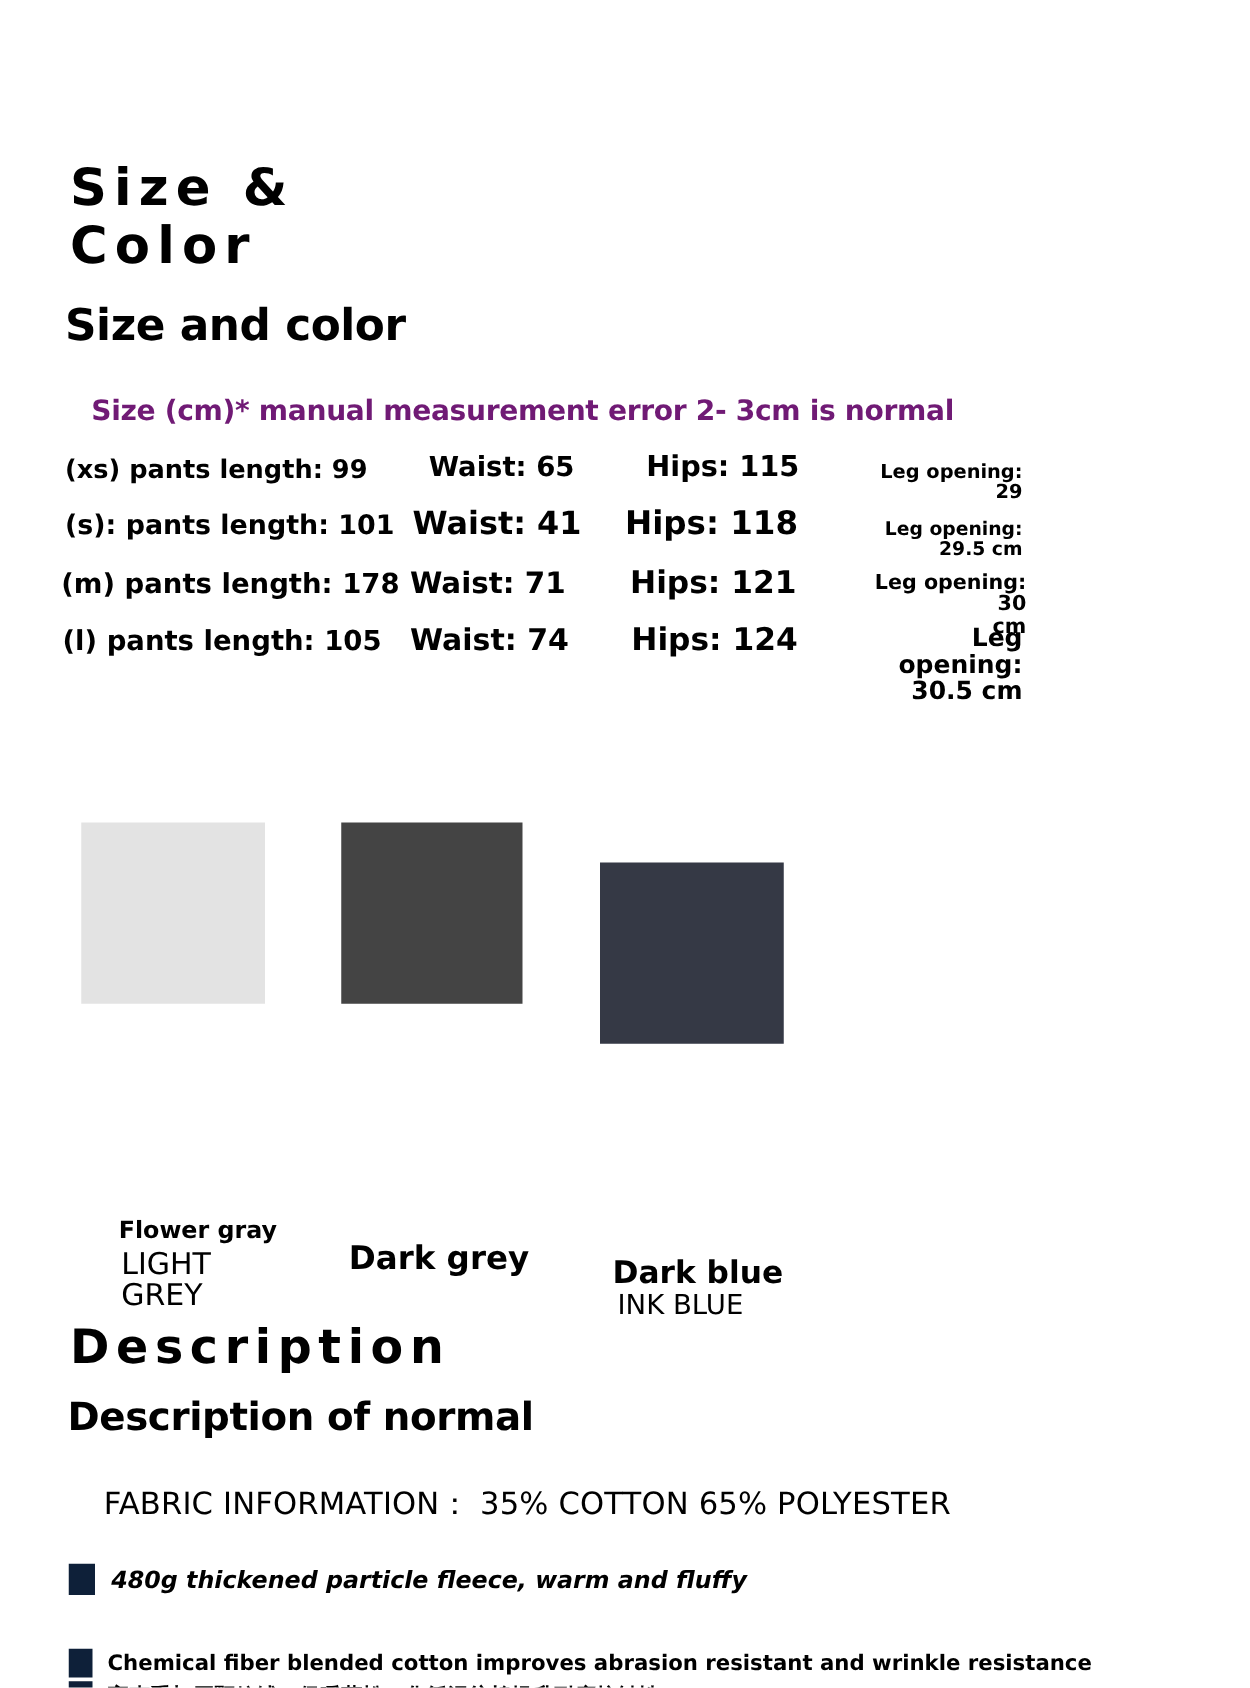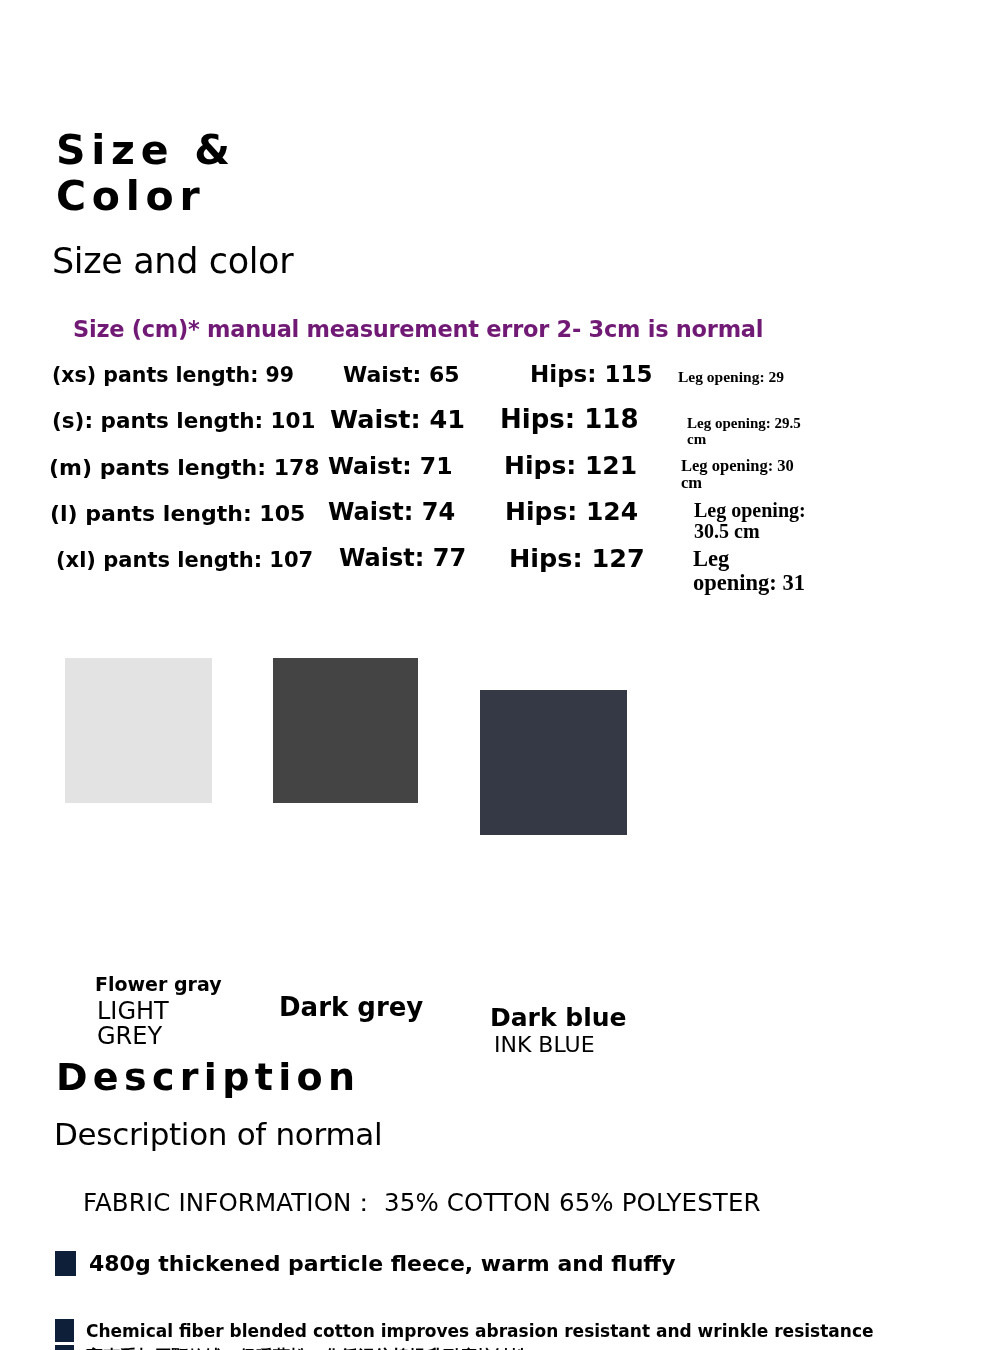--- a/index.html
+++ b/index.html
@@ -41,21 +41,21 @@
   #description-banner {
     left: 56px;
     top: 1056px;
     font-size: 38px;
   }
 
   
   .sub-heading {
     position: absolute;
     font-family: "DejaVu Sans", sans-serif;
-    font-weight: 400;
+    font-weight: 700;
     letter-spacing: -0.01em;
     color: #000;
   }
   #size-and-color-sub {
     left: 52px;
     top: 241px;
     font-size: 35px;
   }
   #description-sub {
     left: 54px;
@@ -90,26 +90,26 @@
     position: absolute;
     font-family: "DejaVu Sans", sans-serif;
     font-weight: 700;
     color: #000;
     white-space: pre-line;
     line-height: 1.06;
   }
   .cell-len   { text-align: left; }
   .cell-waist { text-align: left; }
   .cell-hips  { text-align: left; }
-  .cell-leg   { text-align: left; font-family: Liberation Serif, serif; }
+  .cell-leg   { text-align: right; }
 
   
   .r0 .cell-len   { left: 52px;  top: 1px;  font-size: 20.5px; }
   .r0 .cell-waist { left: 343px; top: -1px; font-size: 22px; }
-  .r0 .cell-hips  { left: 517px; top: -2px; font-size: 23px; margin-left: 13px; }
+  .r0 .cell-hips  { left: 517px; top: -2px; font-size: 23px; }
   .r0 .cell-leg   { left: 678px; top: 5px;  font-size: 15.5px; }
 
   .r1 .cell-len   { left: 52px;  top: 0px;  font-size: 21.5px; }
   .r1 .cell-waist { left: 330px; top: -4px; font-size: 25.5px; }
   .r1 .cell-hips  { left: 500px; top: -4px; font-size: 26px; }
   .r1 .cell-leg   { left: 687px; top: 6px;  font-size: 15px; }
 
   .r2 .cell-len   { left: 49px;  top: 0px;  font-size: 22px; }
   .r2 .cell-waist { left: 328px; top: -2px; font-size: 23.5px; }
   .r2 .cell-hips  { left: 504px; top: -3px; font-size: 25px; }
@@ -201,21 +201,21 @@
     display: block;
   }
   .feature-text {
     font-family: "DejaVu Sans", sans-serif;
     font-weight: 700;
     color: #000;
     white-space: nowrap;
   }
   #feature-0 { left: 55px; top: 1251px; }
   #feature-0 .feature-marker { width: 21px; height: 25px; margin-right: 13px; }
-  #feature-0 .feature-text   { font-size: 22px; }
+  #feature-0 .feature-text   { font-size: 19px; font-style: italic; }
 
   #feature-1 { left: 55px; top: 1319px; }
   #feature-1 .feature-marker { width: 19px; height: 23px; margin-right: 12px; }
   #feature-1 .feature-text   { font-size: 17px; }
 
   #feature-2 { left: 55px; top: 1345px; }
   #feature-2 .feature-marker { width: 19px; height: 23px; margin-right: 12px; }
   #feature-2 .feature-text   { font-size: 17px; }
 </style>
 </head>
@@ -256,26 +256,20 @@
     cm</span>
       </div>
 
       <div class="size-row r3">
         <span class="size-cell cell-len">(l) pants length: 105</span>
         <span class="size-cell cell-waist">Waist: 74</span>
         <span class="size-cell cell-hips">Hips: 124</span>
         <span class="size-cell cell-leg">Leg opening: 30.5 cm</span>
       </div>
 
-      <div class="size-row r4">
-        <span class="size-cell cell-len">(xl) pants length: 107</span>
-        <span class="size-cell cell-waist">Waist: 77</span>
-        <span class="size-cell cell-hips">Hips: 127</span>
-        <span class="size-cell cell-leg">Leg opening: 31</span>
-      </div>
 
     </div>
 
     <div id="color-swatches">
 
       <div class="swatch-item" id="swatch-0">
         <div class="swatch-box" style="background-color: rgb(227, 227, 227);"></div>
         <div class="swatch-labels">
           <div class="swatch-label-primary">Flower gray</div>
           <div class="swatch-label-secondary">LIGHT

